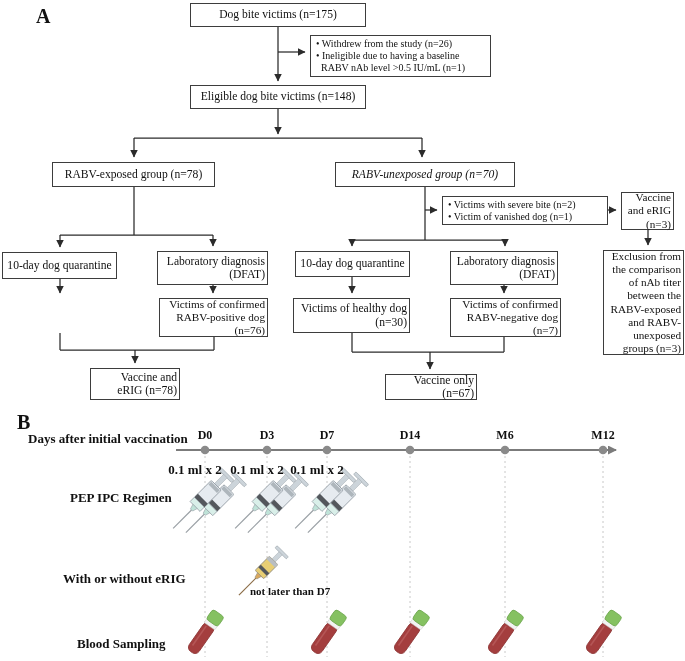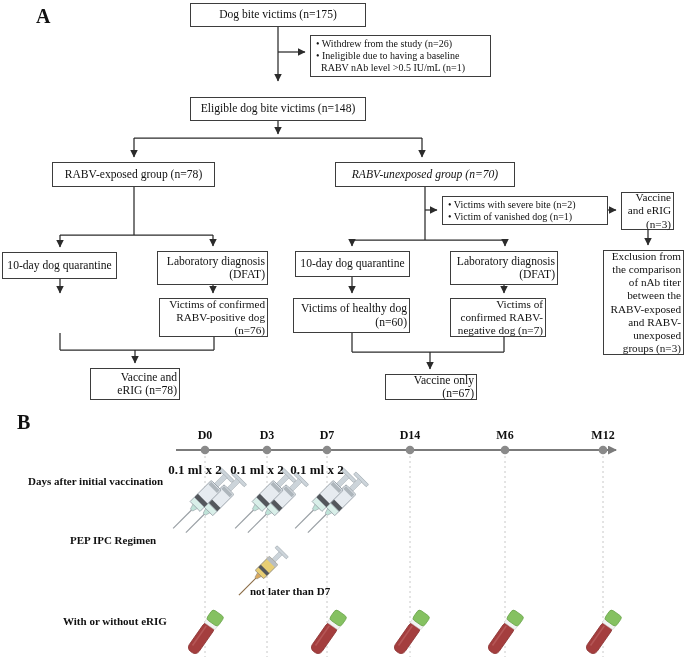--- a/index.html
+++ b/index.html
@@ -6,21 +6,21 @@
   #fig{position:relative;width:685px;height:661px;background:#fff;overflow:hidden;
        font-family:"Liberation Serif","DejaVu Serif",serif;color:#111;}
   .fb{position:absolute;border:1.3px solid #3d3d3d;background:#fff;box-sizing:border-box;
       display:flex;align-items:center;justify-content:center;text-align:right;
       font-size:11.6px;line-height:1.14;padding:1px 2px;}
   .fb.bullets{white-space:pre-line;text-align:left;align-items:center;justify-content:flex-start;
       font-size:10px;line-height:1.2;padding:2px 5px;}
   .fb.small{font-size:11.2px;line-height:1.17;}
   .lab{position:absolute;font-weight:bold;}
   .panel{font-size:20px;}
-  .rowlab{font-size:11px;margin-top:44px;}
+  .rowlab{font-size:13px;}
   .tp{position:absolute;font-weight:bold;font-size:12px;text-align:center;width:40px;}
   .dose{position:absolute;font-weight:bold;font-size:13px;text-align:center;width:70px;}
   .note{position:absolute;font-weight:bold;font-size:11px;white-space:nowrap;}
   svg.overlay{position:absolute;left:0;top:0;}
 </style>
 </head>
 <body>
 
 <div id="fig">
 
@@ -148,33 +148,33 @@
       </g>
   </svg>
 
   <div class="lab panel" style="left:36px;top:5px;">A</div>
   <div class="lab panel" style="left:17px;top:411px;">B</div>
 
   <div class="fb" style="left:190px;top:3px;width:176px;height:24px;">Dog bite victims (n=175)</div>
   <div class="fb bullets" style="left:310px;top:35px;width:181px;height:42px;">• Withdrew from the study (n=26)
 • Ineligible due to having a baseline
 &nbsp;&nbsp;RABV nAb level &gt;0.5 IU/mL (n=1)</div>
-  <div class="fb" style="left:190px;top:85px;width:176px;height:24px;margin-top:12px;">Eligible dog bite victims (n=148)</div>
+  <div class="fb" style="left:190px;top:85px;width:176px;height:24px;">Eligible dog bite victims (n=148)</div>
   <div class="fb" style="left:52px;top:162px;width:163px;height:25px;">RABV-exposed group (n=78)</div>
   <div class="fb" style="left:335px;top:162px;width:180px;height:25px;font-style:italic;">RABV-unexposed group (n=70)</div>
   <div class="fb bullets" style="left:442px;top:196px;width:166px;height:29px;">• Victims with severe bite (n=2)
 • Victim of vanished dog (n=1)</div>
   <div class="fb small" style="left:621px;top:192px;width:53px;height:38px;">Vaccine and eRIG (n=3)</div>
   <div class="fb" style="left:2px;top:252px;width:115px;height:27px;">10-day dog quarantine</div>
   <div class="fb" style="left:157px;top:251px;width:111px;height:34px;">Laboratory diagnosis (DFAT)</div>
   <div class="fb" style="left:295px;top:251px;width:115px;height:26px;">10-day dog quarantine</div>
   <div class="fb" style="left:450px;top:251px;width:108px;height:34px;">Laboratory diagnosis (DFAT)</div>
   <div class="fb small" style="left:159px;top:298px;width:109px;height:39px;">Victims of confirmed RABV-positive dog (n=76)</div>
-  <div class="fb" style="left:293px;top:298px;width:117px;height:35px;">Victims of healthy dog (n=60)</div>
-  <div class="fb small" style="left:450px;top:298px;width:96px;height:39px;">Victims of confirmed RABV-negative dog (n=7)</div>
+  <div class="fb" style="left:293px;top:298px;width:117px;height:35px;">Victims of healthy dog (n=30)</div>
+  <div class="fb small" style="left:450px;top:298px;width:111px;height:39px;">Victims of confirmed RABV-negative dog (n=7)</div>
   <div class="fb" style="left:90px;top:368px;width:90px;height:32px;">Vaccine and eRIG (n=78)</div>
   <div class="fb" style="left:385px;top:374px;width:92px;height:26px;">Vaccine only (n=67)</div>
   <div class="fb small" style="left:603px;top:250px;width:81px;height:105px;">Exclusion from the comparison of nAb titer between the RABV-exposed and RABV-unexposed groups (n=3)</div>
 
   <div class="lab rowlab" style="left:28px;top:431px;">Days after initial vaccination</div>
   <div class="lab rowlab" style="left:70px;top:490px;">PEP IPC Regimen</div>
   <div class="lab rowlab" style="left:63px;top:571px;">With or without eRIG</div>
   <div class="lab rowlab" style="left:77px;top:636px;">Blood Sampling</div>
 
   <div class="tp" style="left:185px;top:428px;">D0</div>

